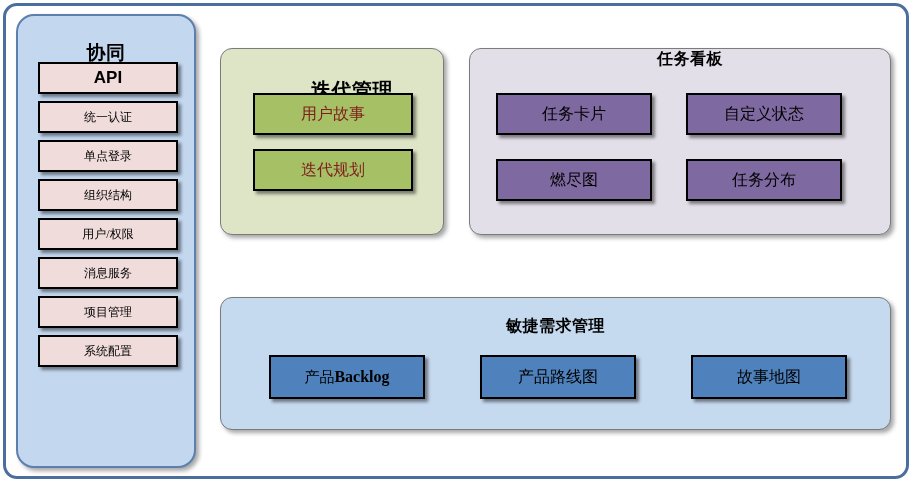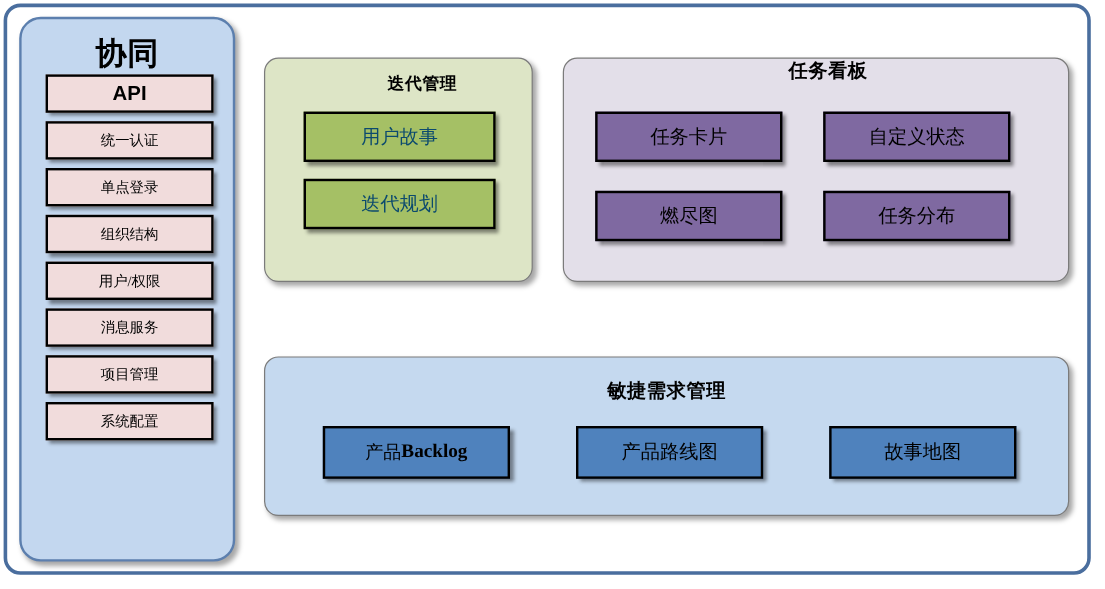--- a/index.html
+++ b/index.html
@@ -52,22 +52,22 @@
     left: 16px;
     top: 14px;
     width: 180px;
     height: 454px;
     background: #c3d7ef;
     border-color: #5c7fae;
     border-width: 2px;
     border-radius: 18px;
   }
   .sidebar .panel-title {
-    font-size: 26px;
-    margin-top: 11px;
+    font-size: 19px;
+    margin-top: 24px;
     margin-bottom: 8px;
   }
   .sidebar-list {
     position: absolute;
     left: 20px;
     top: 46px;
     width: 140px;
     text-align: center;
   }
   .chip {
@@ -93,42 +93,42 @@
   
   .iteration {
     left: 220px;
     top: 48px;
     width: 224px;
     height: 187px;
     background: #dde5c6;
     border-color: #7b7b7b;
   }
   .iteration .panel-title {
-    font-size: 14px;
-    margin-top: 12px;
+    font-size: 20px;
+    margin-top: 28px;
     padding-left: 40px;
   }
   .iteration-items {
     position: absolute;
     left: 32px;
     top: 44px;
     width: 160px;
   }
   .btn-green {
     height: 42px;
     margin-bottom: 14px;
     background: #a5c065;
     border: 2.5px solid #000000;
     box-sizing: border-box;
     display: flex;
     align-items: center;
     justify-content: center;
     font-size: 16px;
     font-family: "Liberation Serif", "DejaVu Serif", serif;
-    color: #0c4a6e;
+    color: #7f1d1d;
     box-shadow: 3px 3px 3px rgba(0,0,0,0.45);
   }
 
   
   .taskboard {
     left: 469px;
     top: 48px;
     width: 422px;
     height: 187px;
     background: #e3dfe9;

